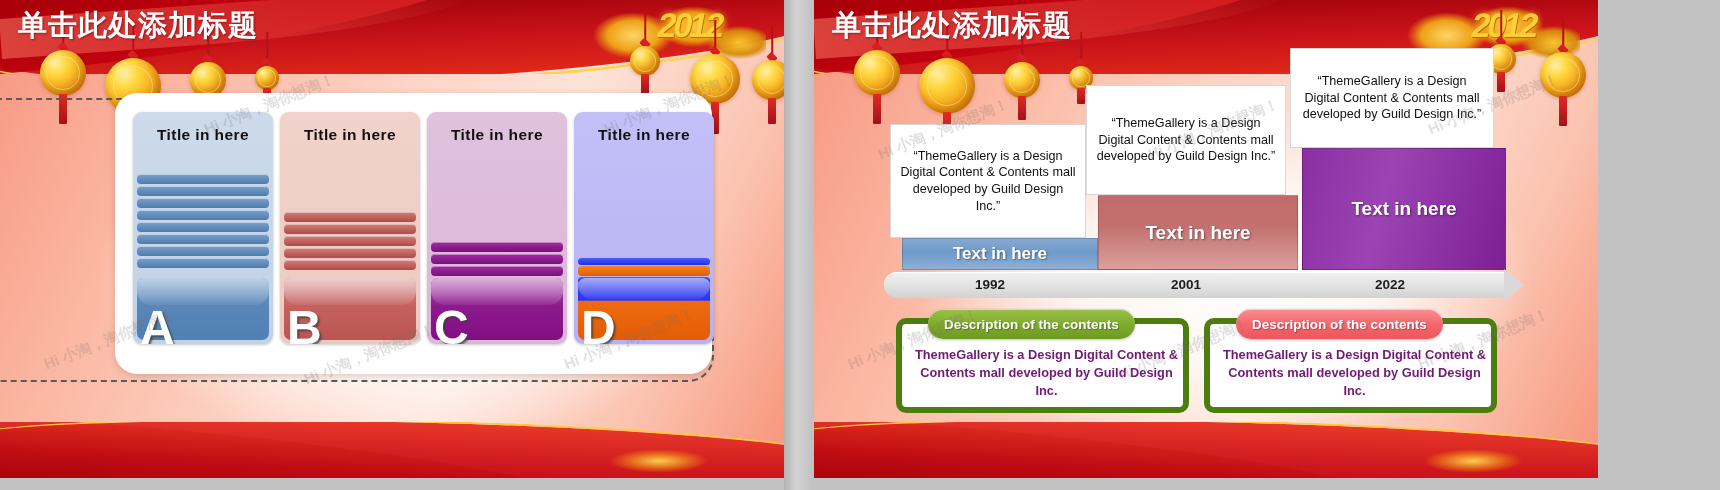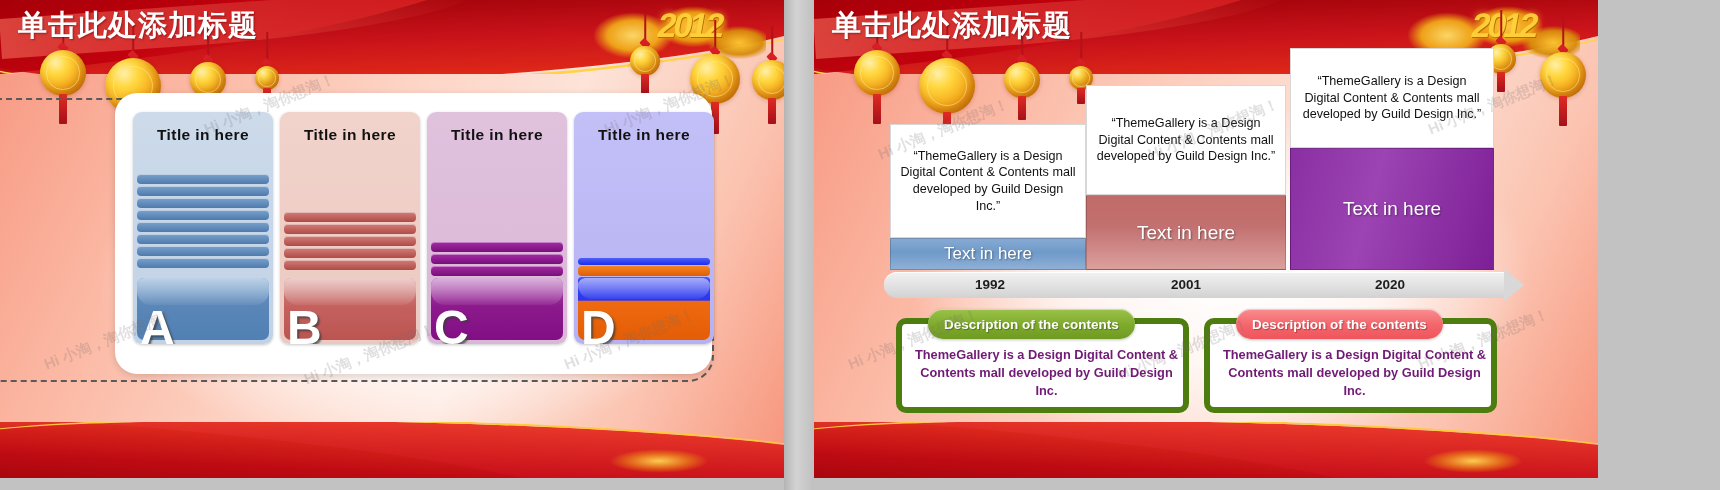--- a/index.html
+++ b/index.html
@@ -75,22 +75,22 @@
        background:linear-gradient(180deg,rgba(255,255,255,.55),rgba(255,255,255,.06));border-radius:7px 7px 14px 14px;}
   .col .letter{position:absolute;left:7px;bottom:-8px;font-size:48px;font-weight:bold;color:#fff;
        text-shadow:2px 2px 2px rgba(60,60,60,.75);line-height:1;}
 
   
   .tl-item{position:absolute;}
   .tl-quote{position:absolute;background:#fff;border:1px solid #d7d7d7;
        display:flex;align-items:center;justify-content:center;text-align:center;
        font-size:12.6px;line-height:1.32;color:#111;padding:5px 8px;box-sizing:border-box;}
   .tl-bar{position:absolute;display:flex;align-items:center;justify-content:center;
-       color:#fff;font-weight:normal;text-shadow:1px 1px 2px rgba(0,0,0,.4);
-       box-sizing:border-box;border:1px solid rgba(0,0,0,.18);}
+       color:#fff;font-weight:bold;text-shadow:1px 1px 2px rgba(0,0,0,.4);
+       box-sizing:border-box;border:1px solid rgba(0,0,0,.18);margin-left:12px;}
 
   .axis{position:absolute;height:26px;border-radius:13px 0 0 13px;
        background:linear-gradient(180deg,#f2f2f2 0%,#e3e3e3 48%,#d2d2d2 100%);
        box-shadow:inset 0 1px 0 #fff;}
   .axis-head{position:absolute;width:0;height:0;border-top:16px solid transparent;
        border-bottom:16px solid transparent;border-left:20px solid #d8d8d8;}
   .axis-year{position:absolute;font-size:13.5px;font-weight:bold;color:#1c1c1c;text-align:center;}
 
   .desc{position:absolute;border:6px solid #4d7c0f;border-radius:10px;background:#fff;
        box-sizing:border-box;}
@@ -334,21 +334,21 @@
     <div class="tl-item">
       <div class="tl-quote" style="left:476px;top:48px;width:204px;height:100px;">“ThemeGallery is a Design Digital Content &amp; Contents mall developed by Guild Design Inc.”</div>
       <div class="tl-bar" style="left:476px;top:148px;width:204px;height:122px;font-size:19px;
                   background:linear-gradient(105deg,#8a2fa3 0%,#9c44b3 40%,#7d1f96 100%);">Text in here</div>
     </div>
 
     <div class="axis" style="left:70px;top:272px;width:620px;"></div>
     <div class="axis-head" style="left:690px;top:269px;"></div>
     <div class="axis-year" style="left:106px;top:277px;width:140px;">1992</div>
     <div class="axis-year" style="left:302px;top:277px;width:140px;">2001</div>
-    <div class="axis-year" style="left:506px;top:277px;width:140px;">2020</div>
+    <div class="axis-year" style="left:506px;top:277px;width:140px;">2022</div>
 
     <div class="desc" style="left:82px;top:318px;width:293px;height:95px;">
       <div class="desc-badge green">Description of the contents</div>
       <div class="desc-body">ThemeGallery is a Design Digital Content &amp; Contents mall developed by Guild Design Inc.</div>
     </div>
     <div class="desc" style="left:390px;top:318px;width:293px;height:95px;">
       <div class="desc-badge pink">Description of the contents</div>
       <div class="desc-body">ThemeGallery is a Design Digital Content &amp; Contents mall developed by Guild Design Inc.</div>
     </div>
 

